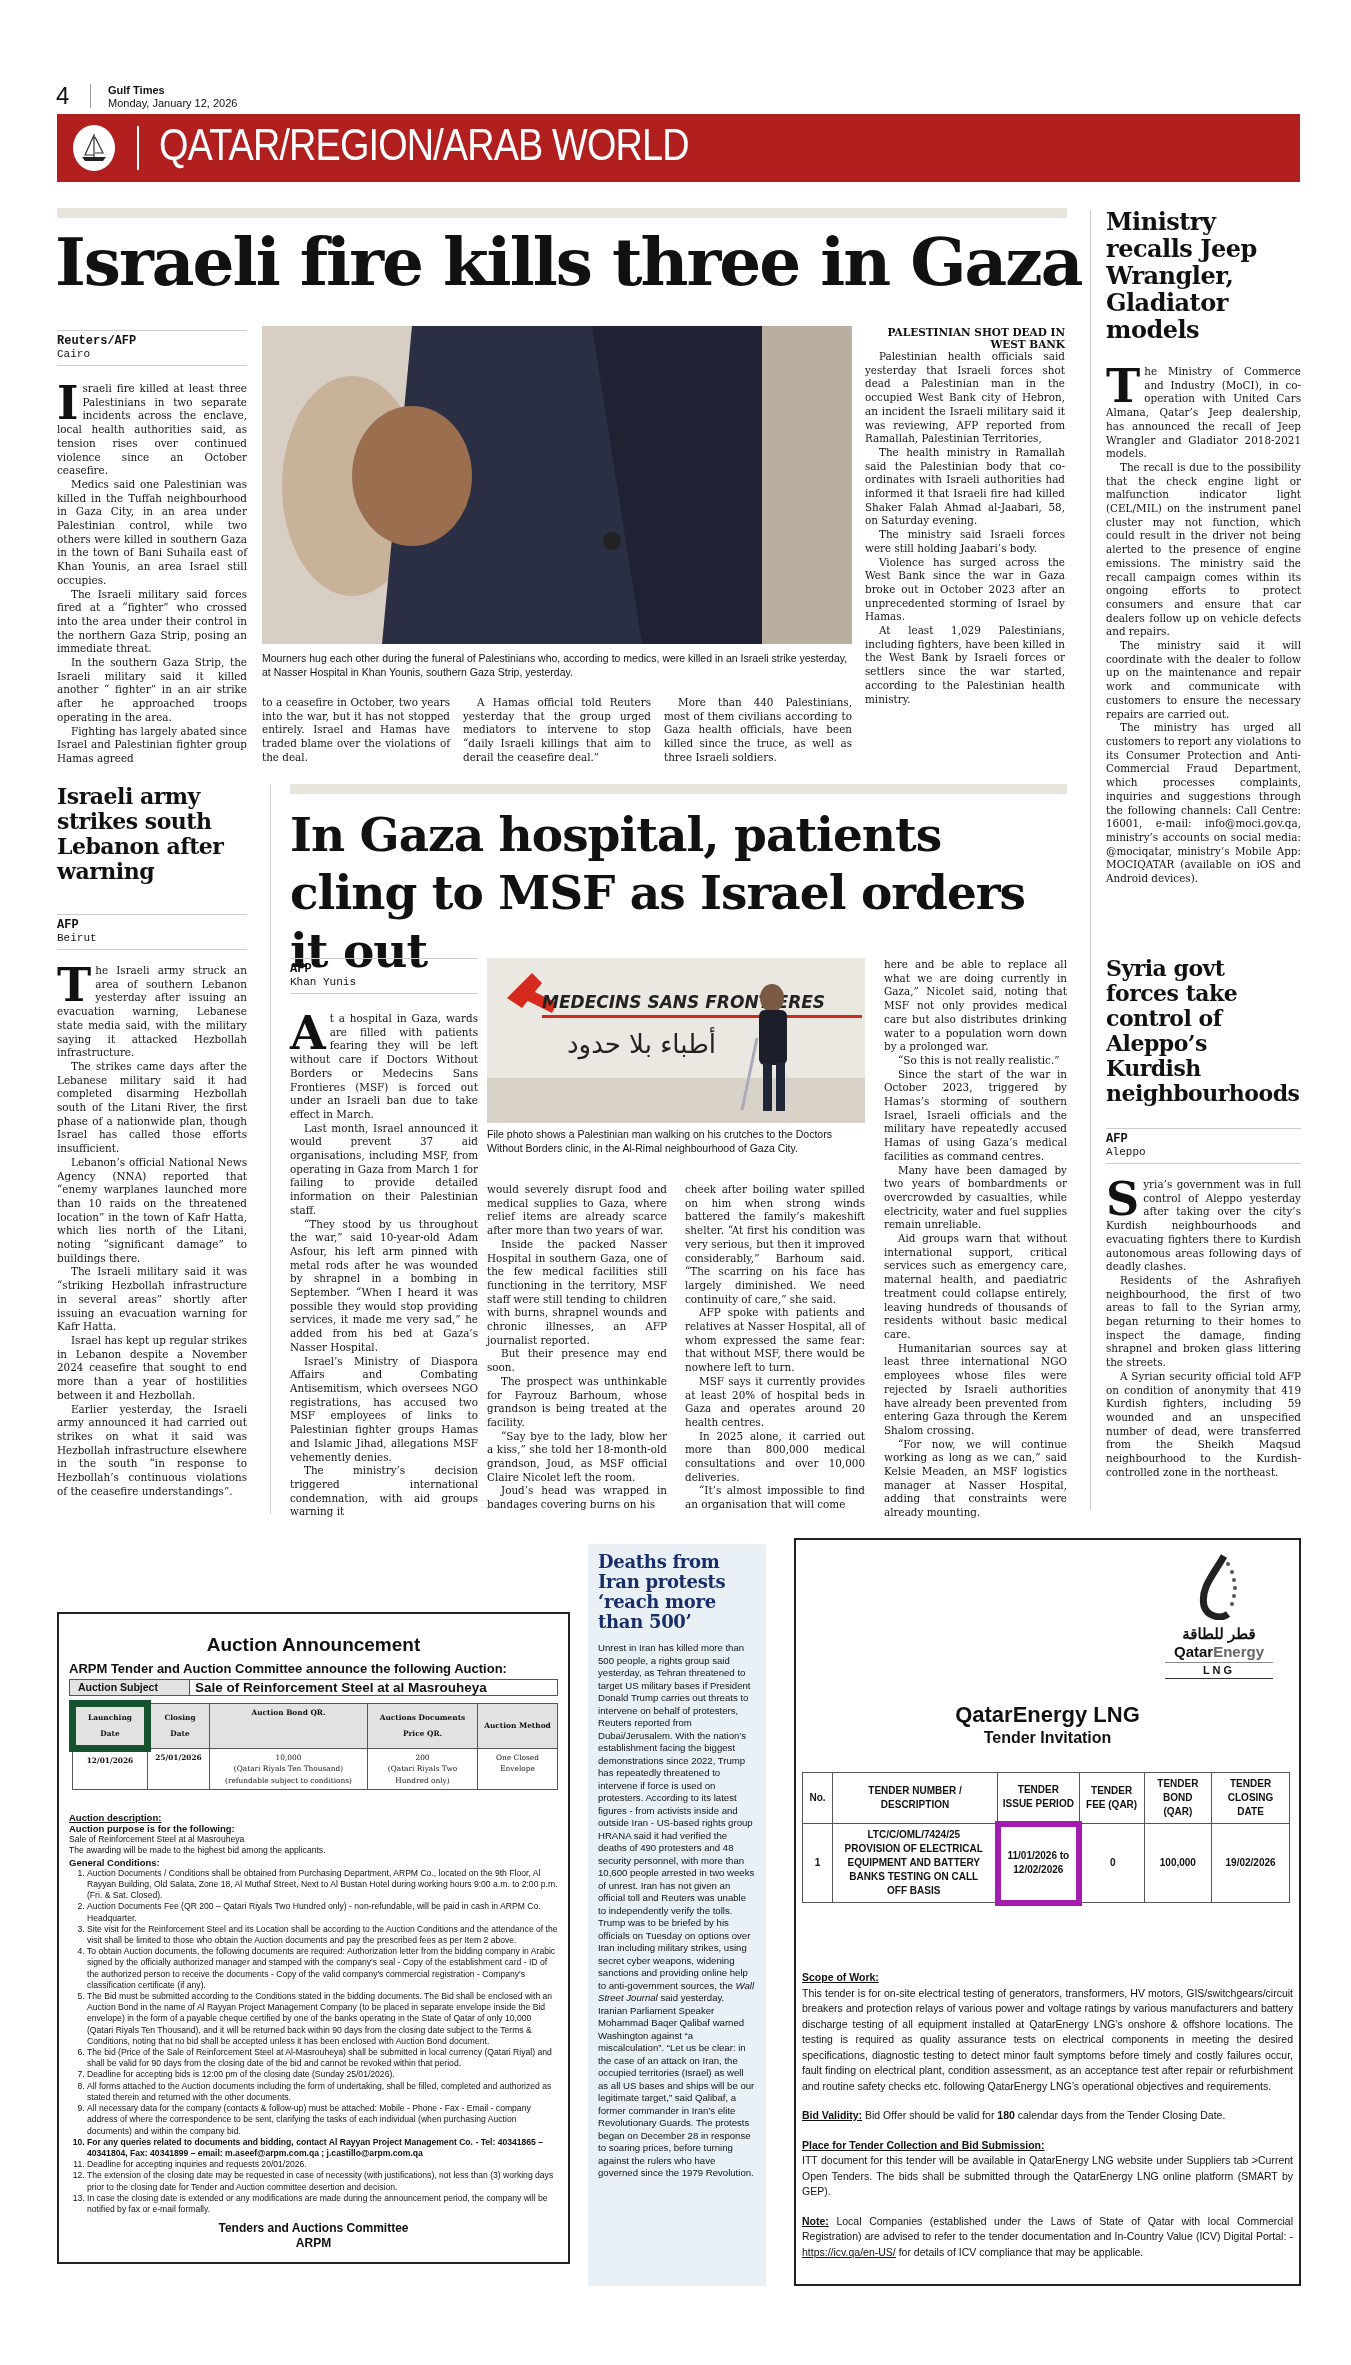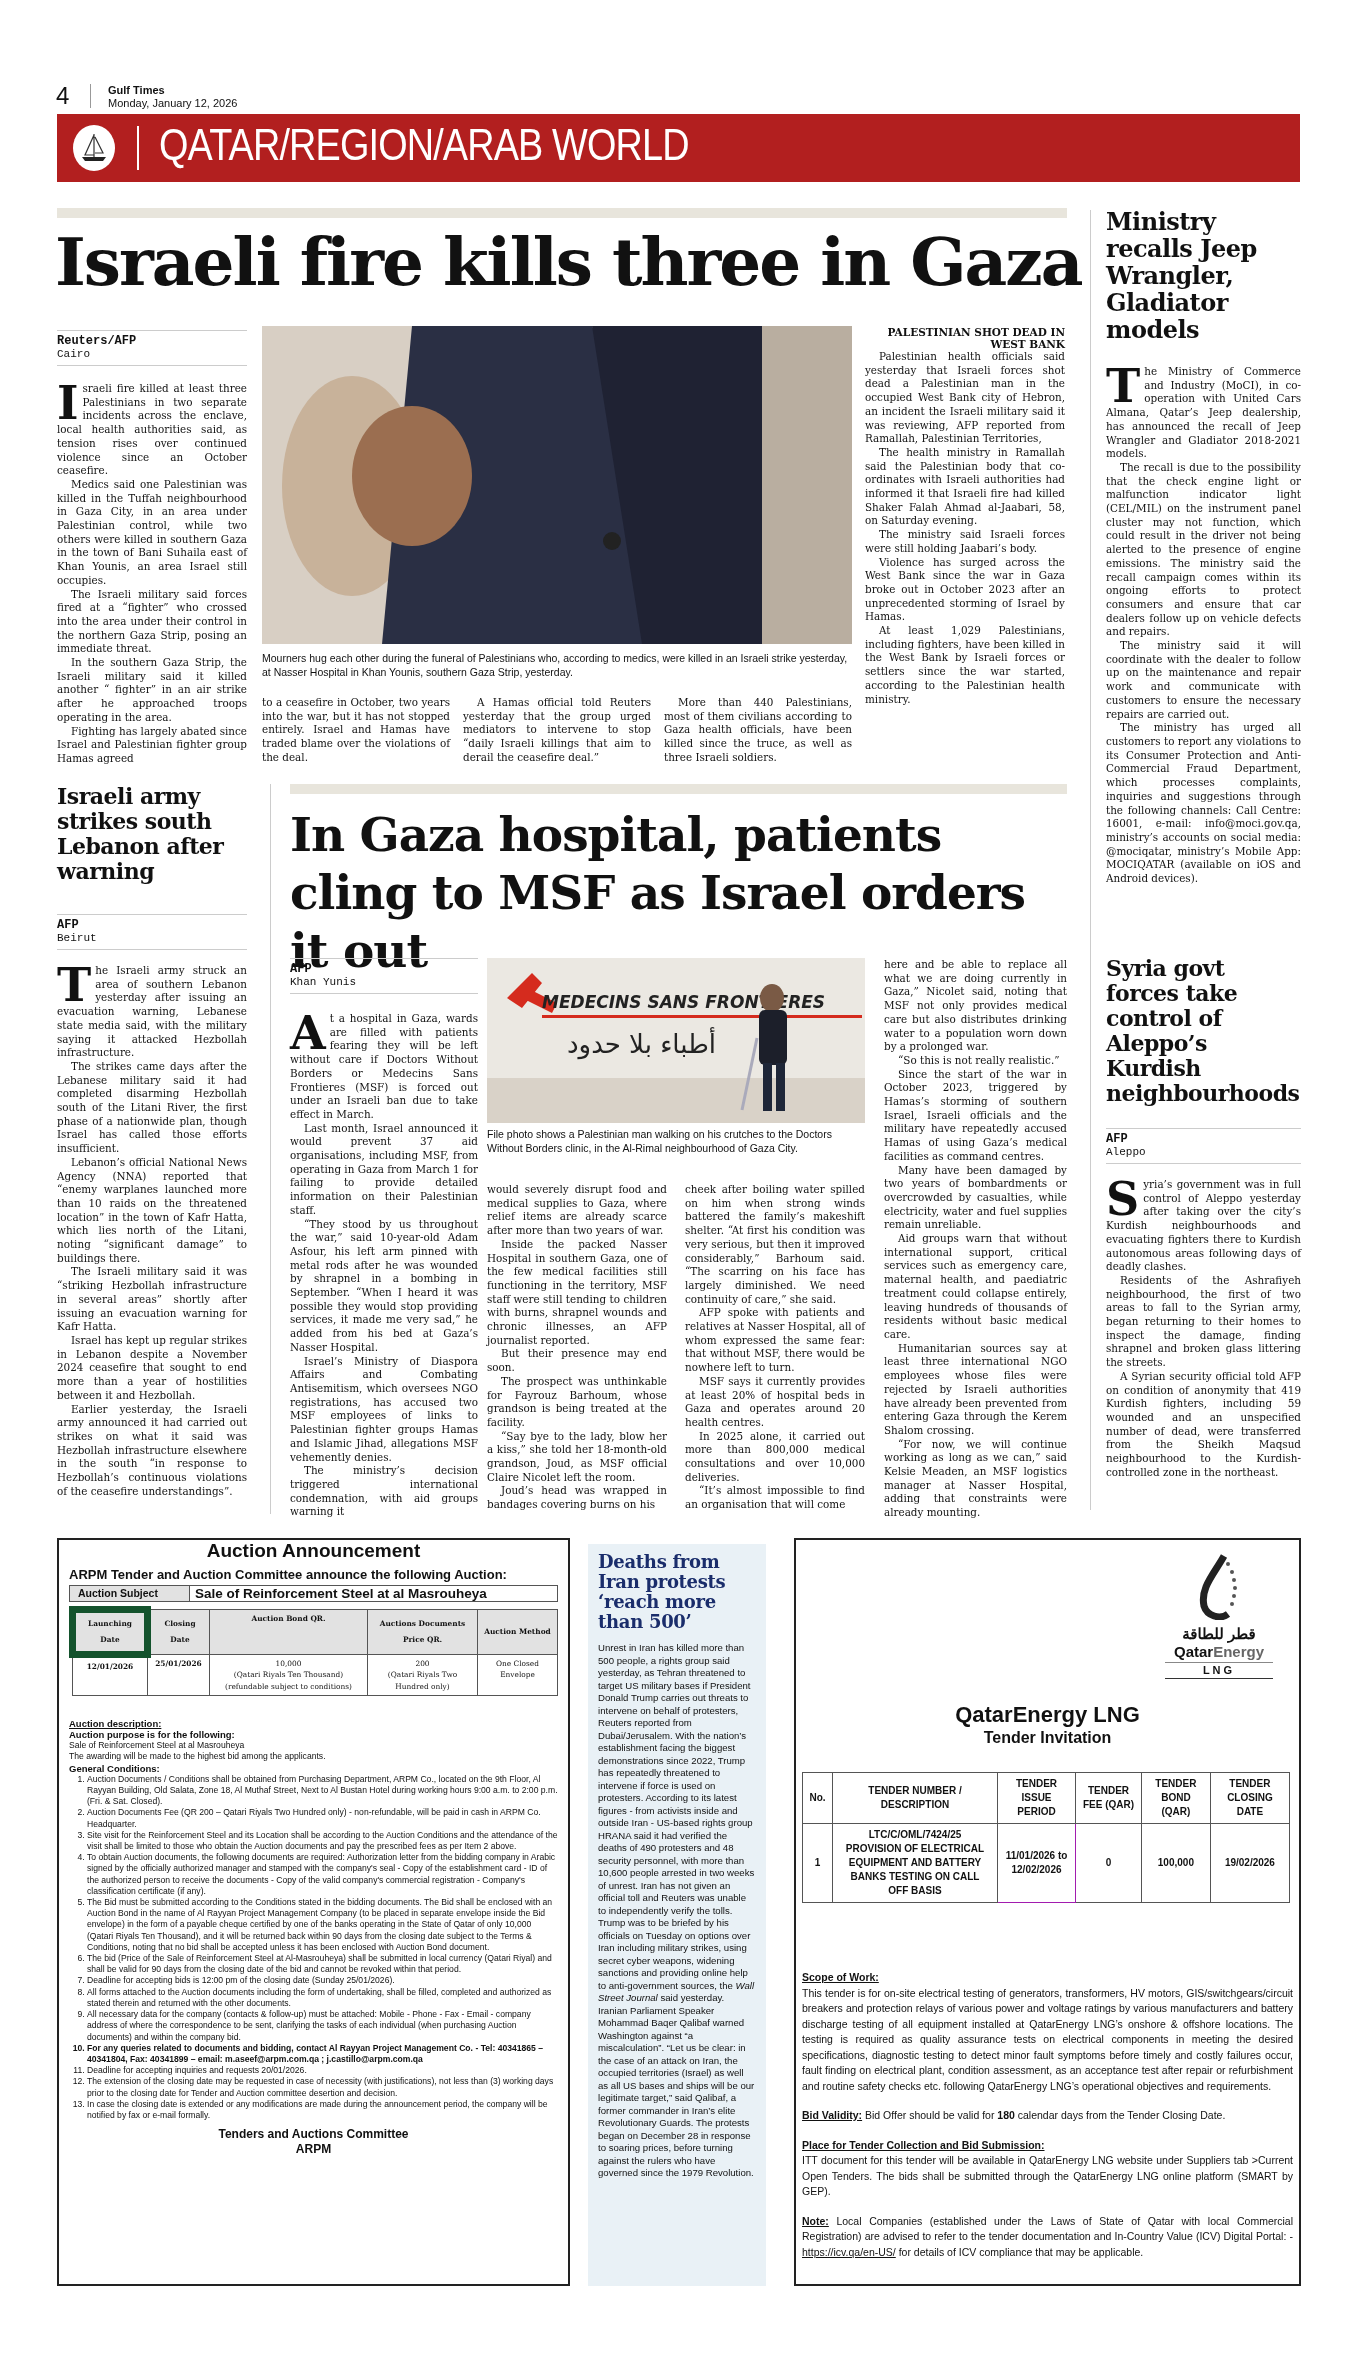--- a/index.html
+++ b/index.html
@@ -190,21 +190,21 @@
 <div class="abs body" style="left:884px;top:958px;width:183px">
   <p class="first">here and be able to replace all what we are doing currently in Gaza,” Nicolet said, noting that MSF not only provides medical care but also distributes drinking water to a population worn down by a prolonged war.</p>
   <p>“So this is not really realistic.”</p>
   <p>Since the start of the war in October 2023, triggered by Hamas’s storming of southern Israel, Israeli officials and the military have repeatedly accused Hamas of using Gaza’s medical facilities as command centres.</p>
   <p>Many have been damaged by two years of bombardments or overcrowded by casualties, while electricity, water and fuel supplies remain unreliable.</p>
   <p>Aid groups warn that without international support, critical services such as emergency care, maternal health, and paediatric treatment could collapse entirely, leaving hundreds of thousands of residents without basic medical care.</p>
   <p>Humanitarian sources say at least three international NGO employees whose files were rejected by Israeli authorities have already been prevented from entering Gaza through the Kerem Shalom crossing.</p>
   <p>“For now, we will continue working as long as we can,” said Kelsie Meaden, an MSF logistics manager at Nasser Hospital, adding that constraints were already mounting.</p>
 </div>
 
-<div class="abs ad" style="left:57px;top:1538px;width:513px;height:748px;padding:0 10px;font-size:8.6px;line-height:11.2px">
+<div class="abs ad" style="left:57px;top:1612px;width:513px;height:652px;padding:20px 10px;font-size:8.6px;line-height:11.2px">
   <div style="text-align:center;font-weight:bold;font-size:19px;line-height:22px">Auction Announcement</div>
   <div style="font-weight:bold;font-size:13px;line-height:17px;margin-top:4px">ARPM Tender and Auction Committee announce the following Auction:</div>
   <table style="width:100%;margin-top:2px;border:1px solid #555">
     <tbody>
         <tr>
       <td style="background:#e2e2e2;font-weight:bold;font-size:10.5px;padding:2px 8px;width:120px;border:1px solid #555">Auction Subject</td>
       <td style="font-weight:bold;font-size:13.5px;padding:2px 5px;border:1px solid #555">Sale of Reinforcement Steel at al Masrouheya</td>
     </tr>
   </tbody>
     </table>
@@ -285,21 +285,21 @@
       <td style="border:1px solid #555;width:30px;padding:4px">No.</td>
       <td style="border:1px solid #555;width:165px;">TENDER NUMBER / DESCRIPTION</td>
       <td style="border:1px solid #555;padding:4px">TENDER ISSUE PERIOD</td>
       <td style="border:1px solid #555;padding:4px">TENDER FEE (QAR)</td>
       <td style="border:1px solid #555;padding:4px">TENDER BOND (QAR)</td>
       <td style="border:1px solid #555;padding:4px">TENDER CLOSING DATE</td>
     </tr>
     <tr>
       <td style="border:1px solid #555;padding:4px">1</td>
       <td style="border:1px solid #555;padding:4px 10px">LTC/C/OML/7424/25 PROVISION OF ELECTRICAL EQUIPMENT AND BATTERY BANKS TESTING ON CALL OFF BASIS</td>
-      <td style="border:1px solid #a21caf;padding:4px">11/01/2026 to 12/02/2026</td>
+      <td style="border:6px solid #a21caf;padding:4px">11/01/2026 to 12/02/2026</td>
       <td style="border:1px solid #555;padding:4px">0</td>
       <td style="border:1px solid #555;padding:4px">100,000</td>
       <td style="border:1px solid #555;padding:4px">19/02/2026</td>
     </tr>
   </tbody>
     </table>
   <div style="position:absolute;left:6px;right:6px;top:430px;text-align:justify">
     <div style="font-weight:bold;text-decoration:underline">Scope of Work:</div>
     <div>This tender is for on-site electrical testing of generators, transformers, HV motors, GIS/switchgears/circuit breakers and protection relays of various power and voltage ratings by various manufacturers and battery discharge testing of all equipment installed at QatarEnergy LNG’s onshore &amp; offshore locations. The testing is required as quality assurance tests on electrical components in meeting the desired specifications, diagnostic testing to detect minor fault symptoms before timely and costly failures occur, fault finding on electrical plant, condition assessment, as an acceptance test after repair or refurbishment and routine safety checks etc. following QatarEnergy LNG’s operational objectives and requirements.</div>
     <div style="margin-top:14px"><b style="text-decoration:underline">Bid Validity:</b><span> Bid Offer should be valid for </span><b>180</b><span> calendar days from the Tender Closing Date.</span></div>

